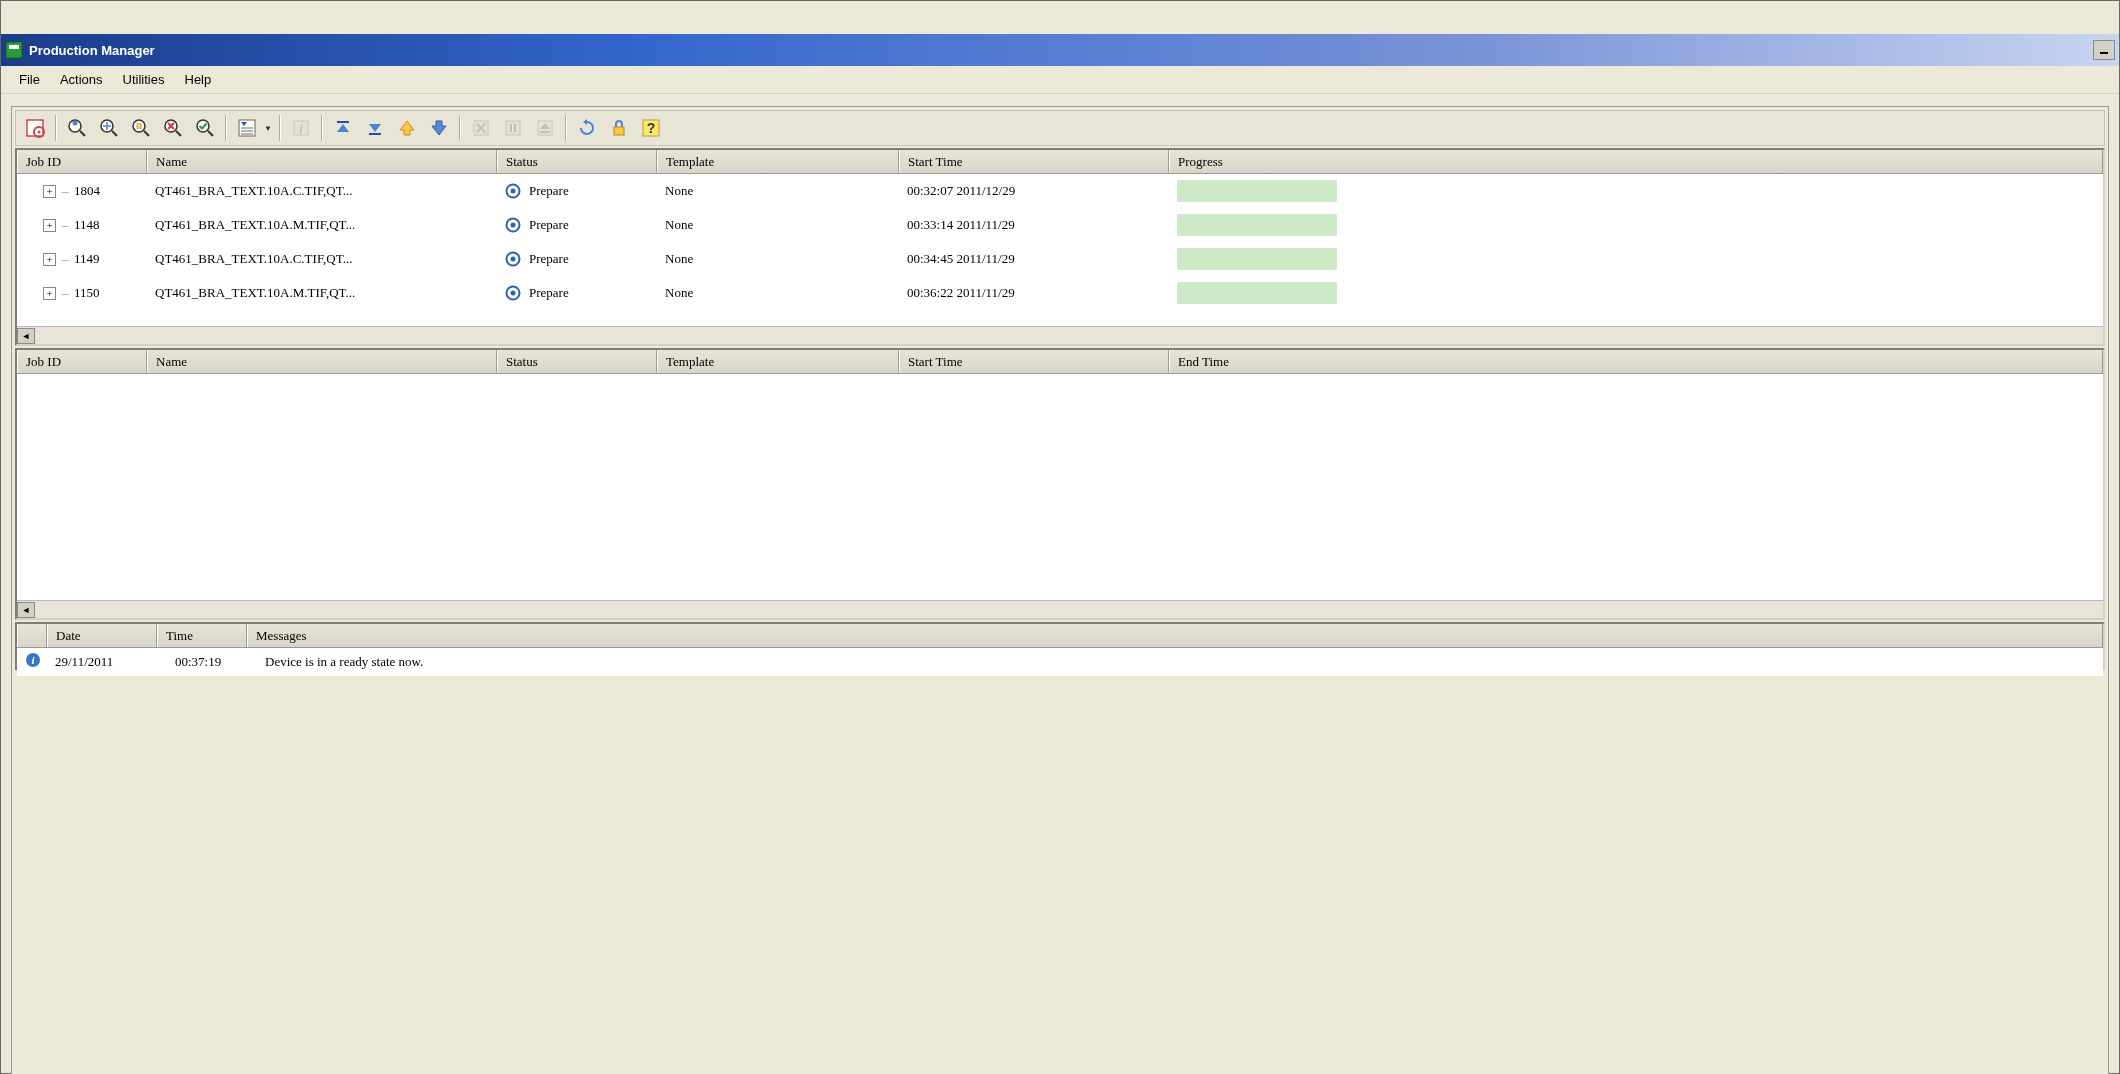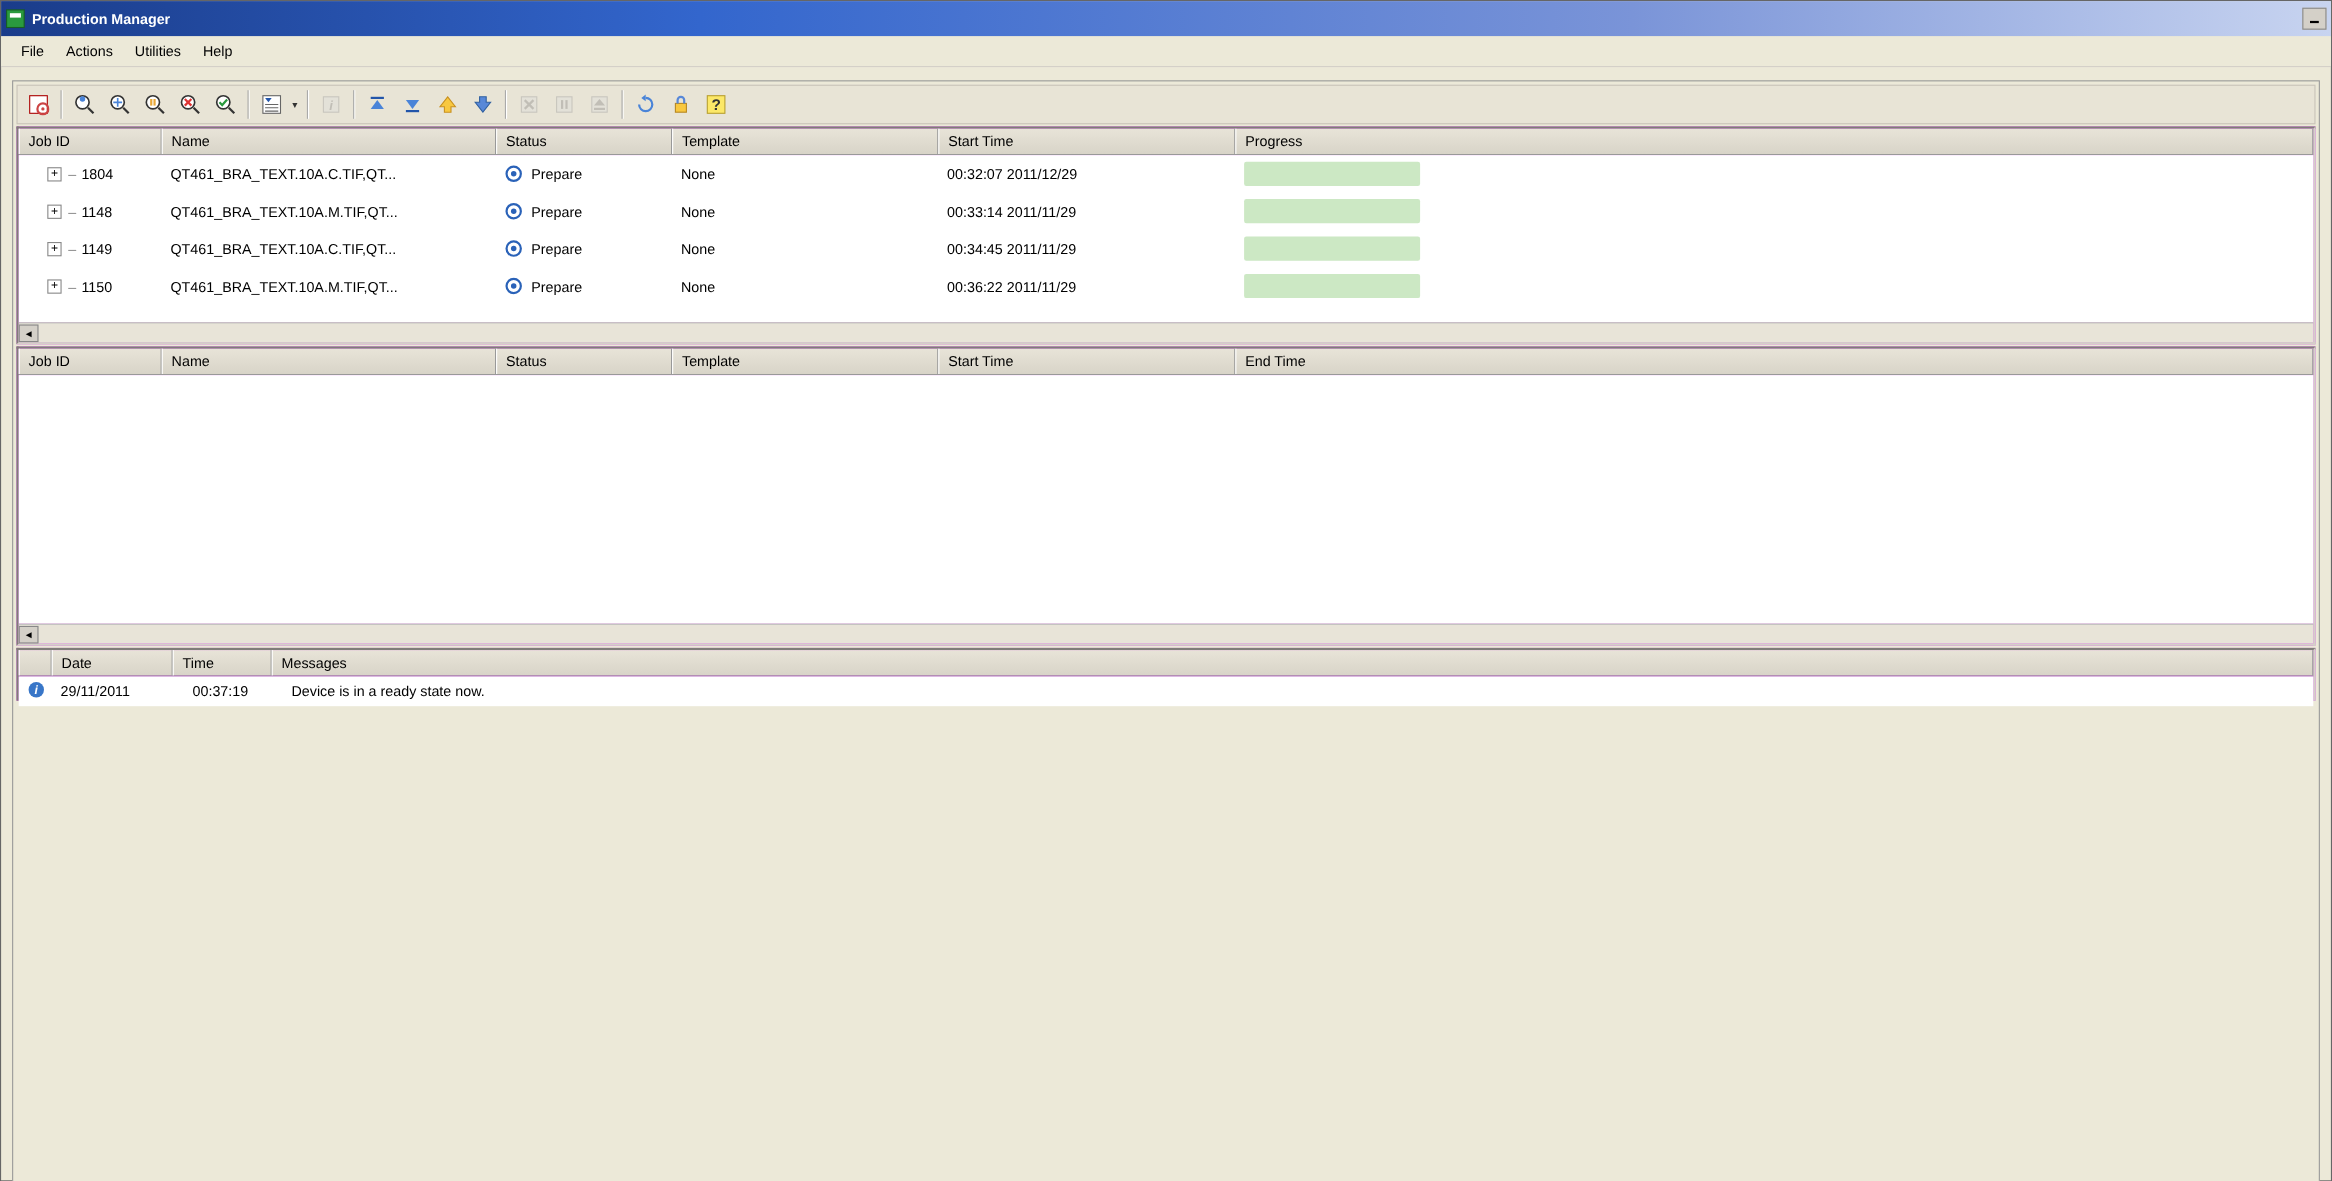--- a/index.html
+++ b/index.html
@@ -19,20 +19,21 @@
 }
 .titlebar {
   height: 28px;
   background: linear-gradient(to right, #1a3c8a, #3366cd 30%, #7a94d8 70%, #c8d4f0);
   display: flex;
   align-items: center;
   padding: 16px 4px;
   color: #fff;
   font-weight: bold;
   font-size: 13px;
+  margin-top: 33px;
 }
 .titlebar .app-icon {
   width: 18px;
   height: 18px;
   margin-right: 6px;
   display: inline-flex;
 }
 .titlebar .title-text { flex: 1; }
 .titlebar .win-controls { display: flex; gap: 2px; }
 .titlebar .win-btn {
@@ -99,23 +100,24 @@
   border-right: 1px solid #fff;
   margin: 0 3px;
 }
 .toolbar .dropdown-arrow {
   width: 10px;
   font-size: 8px;
   color: #333;
 }
 
 .panel {
-  background: #d946ef;
+  background: #fdba74;
   border: 2px inset #d4d0c8;
   margin-top: 2px;
+  font-family: Liberation Serif, serif;
 }
 .list-header {
   display: flex;
   height: 24px;
   background: linear-gradient(#e8e4d8, #d8d4c8);
   border-bottom: 1px solid #999;
 }
 .list-header .col {
   border-right: 1px solid #999;
   border-left: 1px solid #fff;
@@ -183,21 +185,21 @@
   height: 16px;
   background: #d4d0c8;
   border: 1px solid #888;
   display: flex;
   align-items: center;
   justify-content: center;
   font-size: 9px;
 }
 
 .col-jobid { width: 130px; }
-.col-name  { width: 304px; }
+.col-name  { width: 350px; }
 .col-status{ width: 160px; }
 .col-template{ width: 242px; }
 .col-start { width: 270px; }
 .col-progress{ width: 170px; flex: 1; }
 .col-end   { width: 170px; flex: 1; }
 
 .msgrow {
   display: flex;
   align-items: center;
   padding: 4px 8px;

